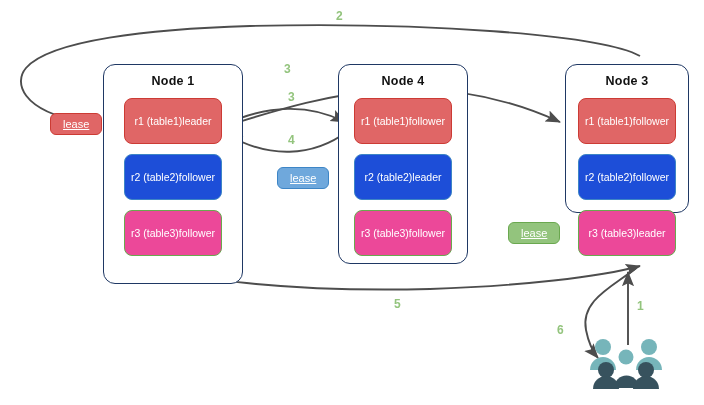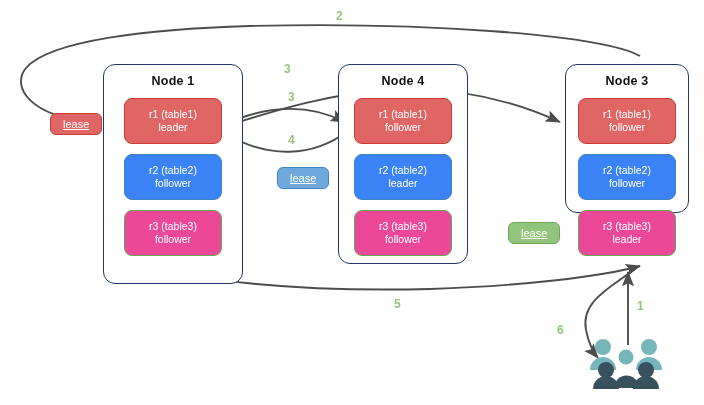--- a/index.html
+++ b/index.html
@@ -5,24 +5,24 @@
   html,body{margin:0;padding:0;background:#ffffff;}
   body{width:704px;height:405px;overflow:hidden;font-family:"Liberation Sans",sans-serif;}
   #canvas{position:relative;width:704px;height:405px;background:#fff;}
 
   svg.edges{position:absolute;left:0;top:0;width:704px;height:405px;pointer-events:none;}
 
   .node{position:absolute;border:1.6px solid #1f3864;border-radius:12px;background:#fff;box-sizing:border-box;}
   .node-title{position:absolute;left:0;right:0;top:9px;text-align:center;font-size:12.5px;font-weight:bold;color:#111;letter-spacing:.2px;}
 
   .replica{position:absolute;left:50%;transform:translateX(-50%);width:98px;height:46px;border-radius:8px;
-           display:flex;flex-direction:column;align-items:center;justify-content:center;
+           display:flex;flex-direction:row;align-items:center;justify-content:center;
            color:#fff;font-size:10.5px;line-height:13px;text-align:center;box-sizing:border-box;}
   .rep-red{background:#e06666;border:1.6px solid #cc3b34;}
-  .rep-blue{background:#3b82f6;border:1.6px solid #3d85c6;}
+  .rep-blue{background:#1d4ed8;border:1.6px solid #3d85c6;}
   .rep-green{background:#ec4899;border:1.6px solid #6aa84f;}
 
   .lease{position:absolute;border-radius:6px;padding:3px 12px;color:#fff;font-size:11px;line-height:14px;box-sizing:border-box;text-decoration:underline;}
   .lease-red{background:#e06666;border:1.6px solid #cc3b34;}
   .lease-blue{background:#6fa8dc;border:1.6px solid #3d85c6;}
   .lease-green{background:#93c47d;border:1.6px solid #6aa84f;}
 
   .step{position:absolute;color:#93c47d;font-size:12px;font-weight:bold;line-height:12px;}
 
   .users{position:absolute;left:588px;top:337px;width:76px;height:52px;}

